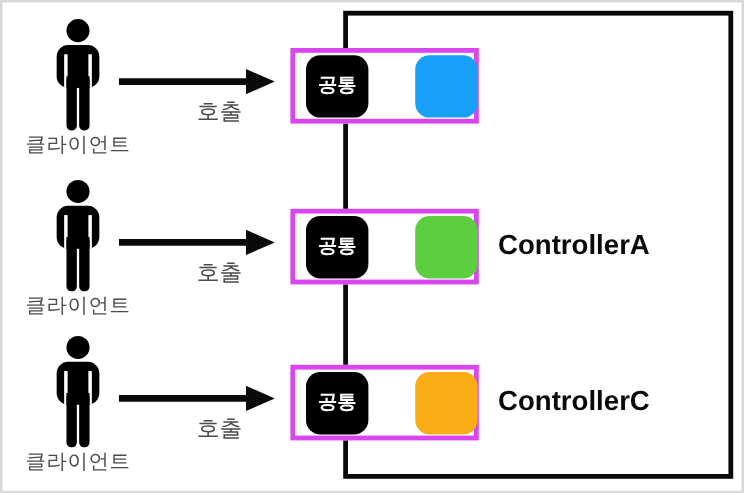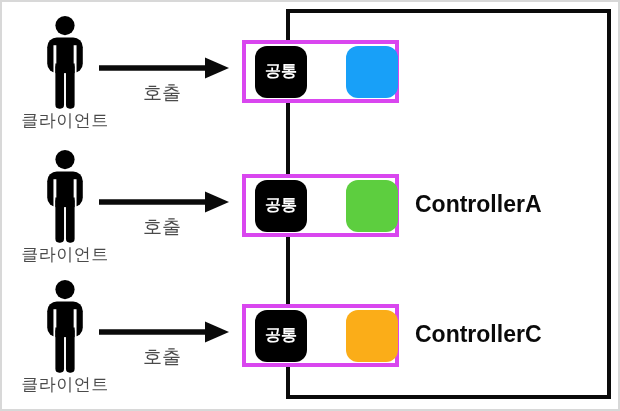--- a/index.html
+++ b/index.html
@@ -28,21 +28,21 @@
   .person{position:absolute;left:38px;top:13px;width:50px;height:97px;}
   .client-label{
     position:absolute;left:5px;top:107px;width:116px;
     text-align:center;
     font-size:17px;font-weight:500;color:#4a4a4a;letter-spacing:0.5px;
     white-space:nowrap;
   }
   .arrow{position:absolute;left:97px;top:54px;width:130px;height:24px;}
   .call-label{
     position:absolute;left:120px;top:78px;width:80px;
-    text-align:center;
+    text-align:right;
     font-size:19px;font-weight:500;color:#4a4a4a;
   }
   .controller-box{
     position:absolute;left:240px;top:38px;
     width:157px;height:63px;
     box-sizing:border-box;
     border:4px solid #d946ef;
     background:#ffffff;
     display:flex;align-items:center;
     padding-left:9px;gap:39px;

